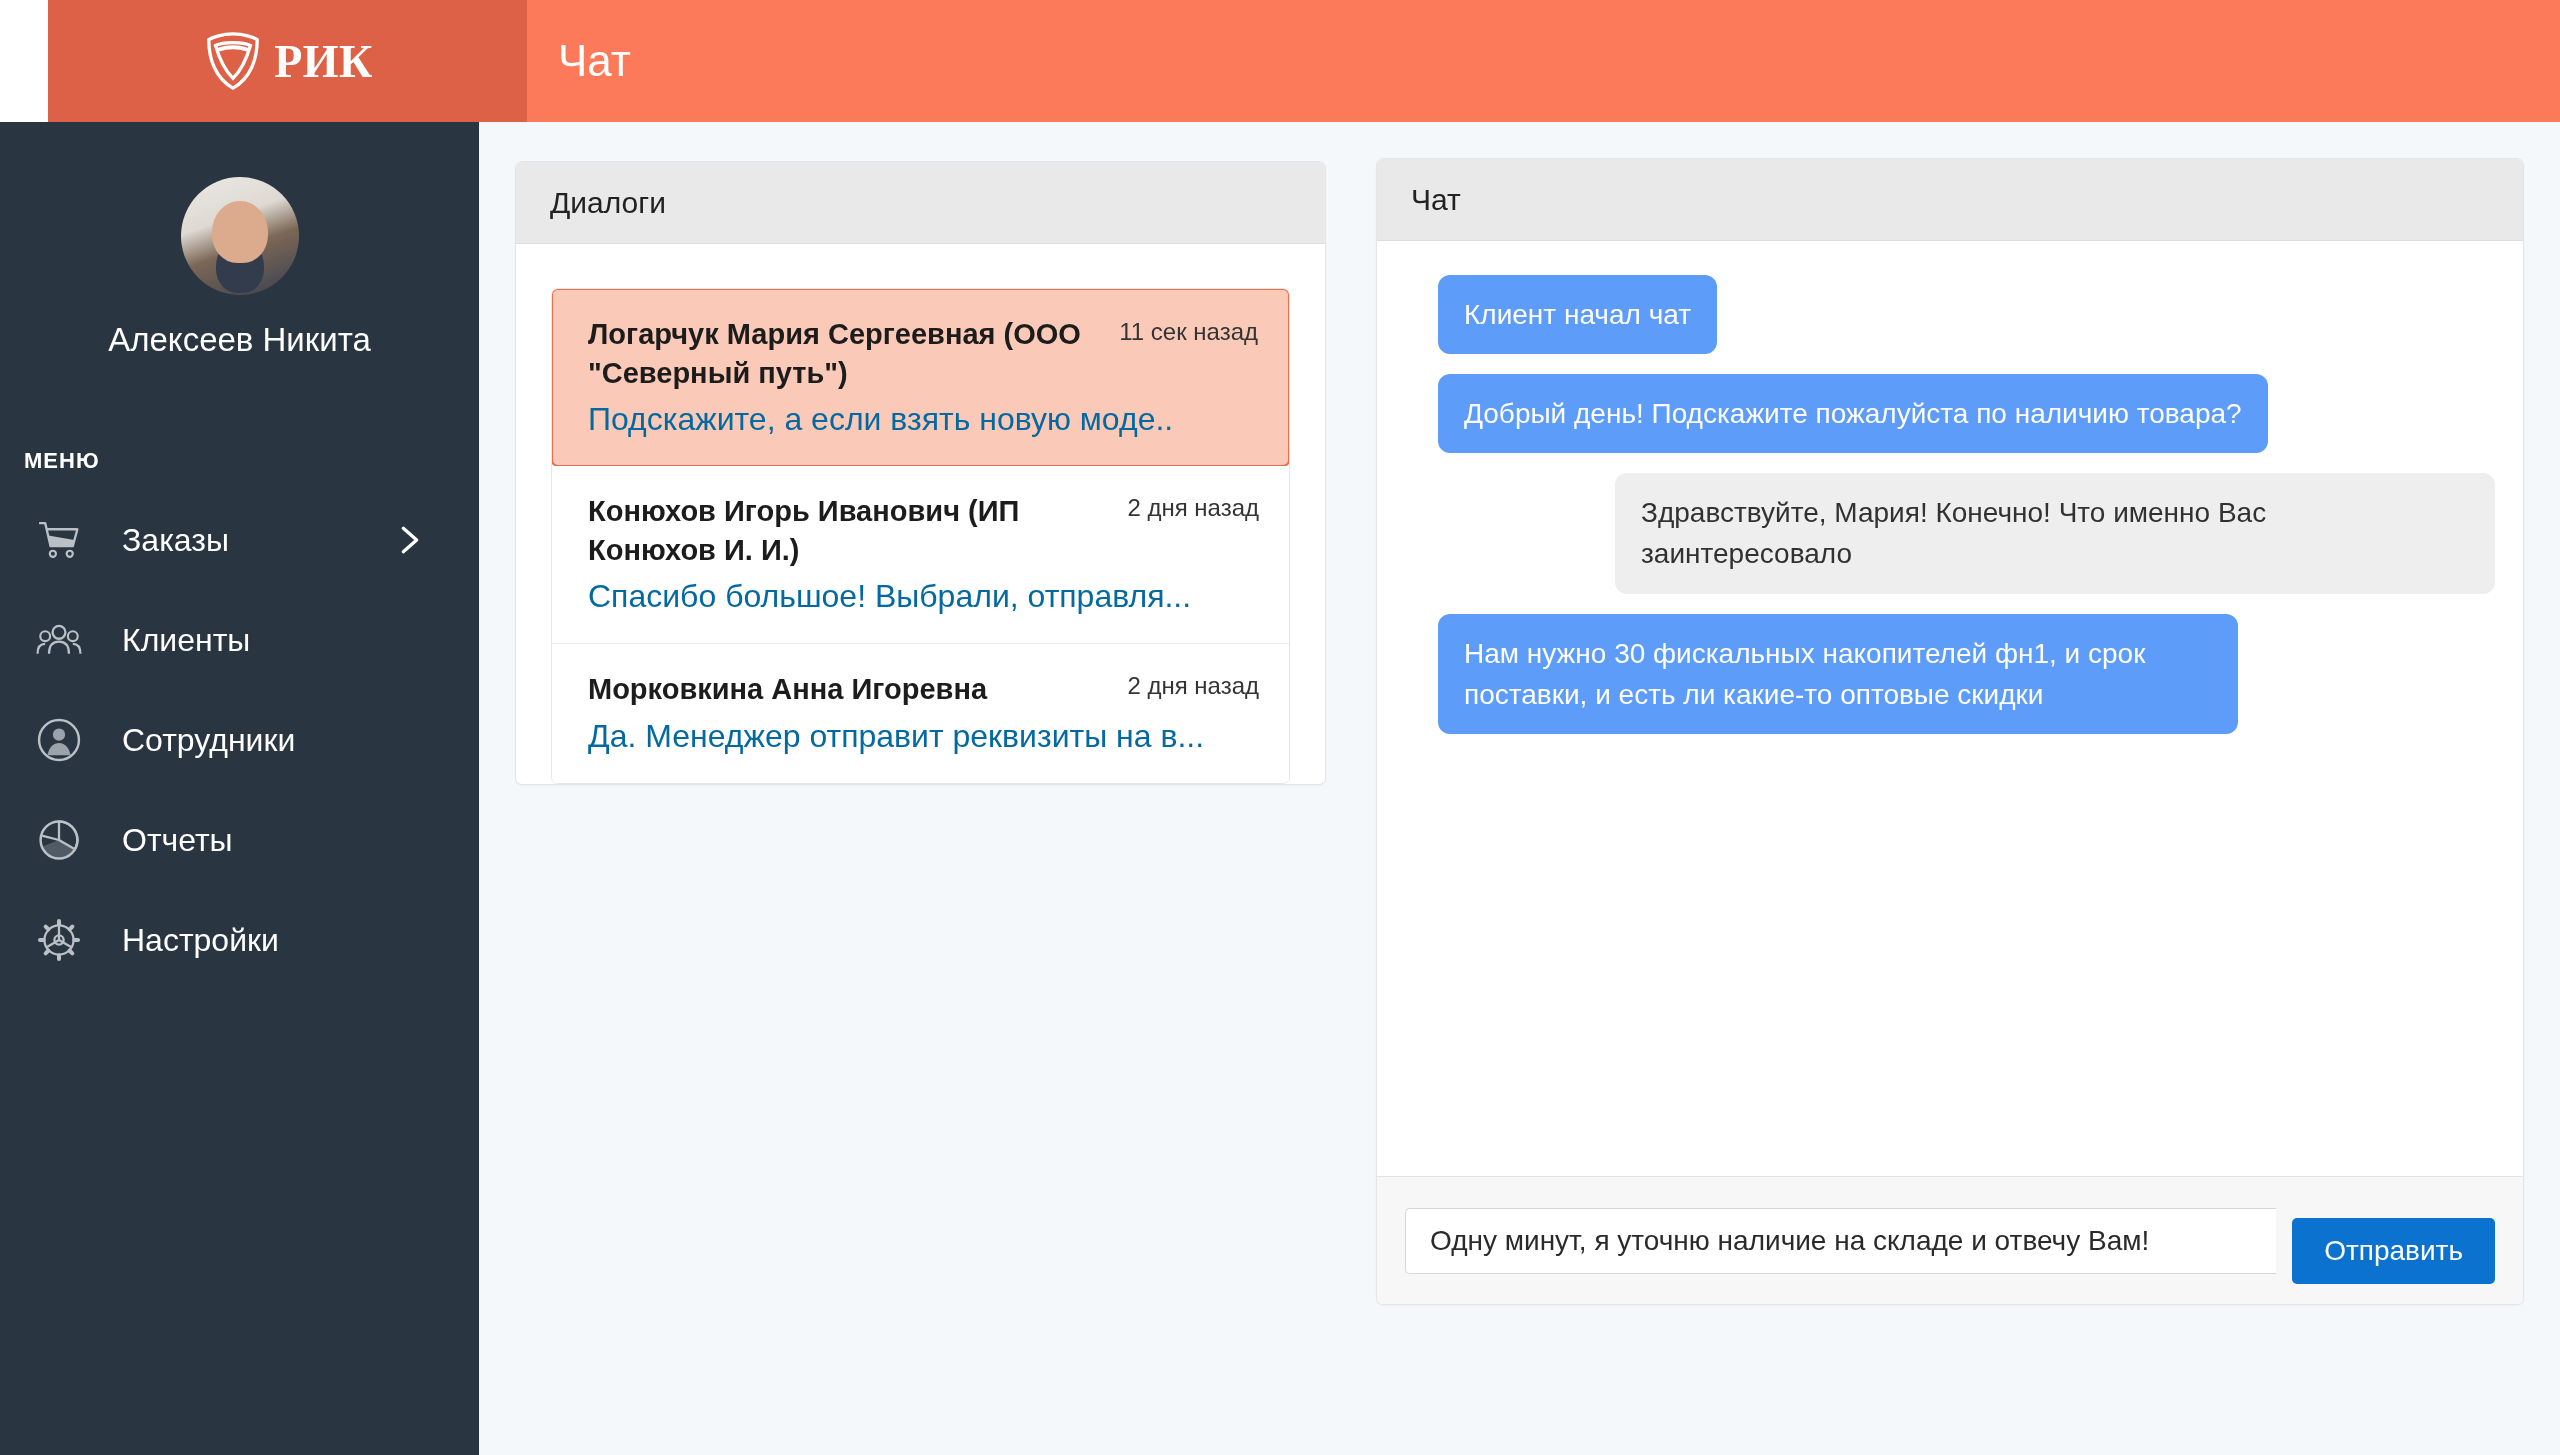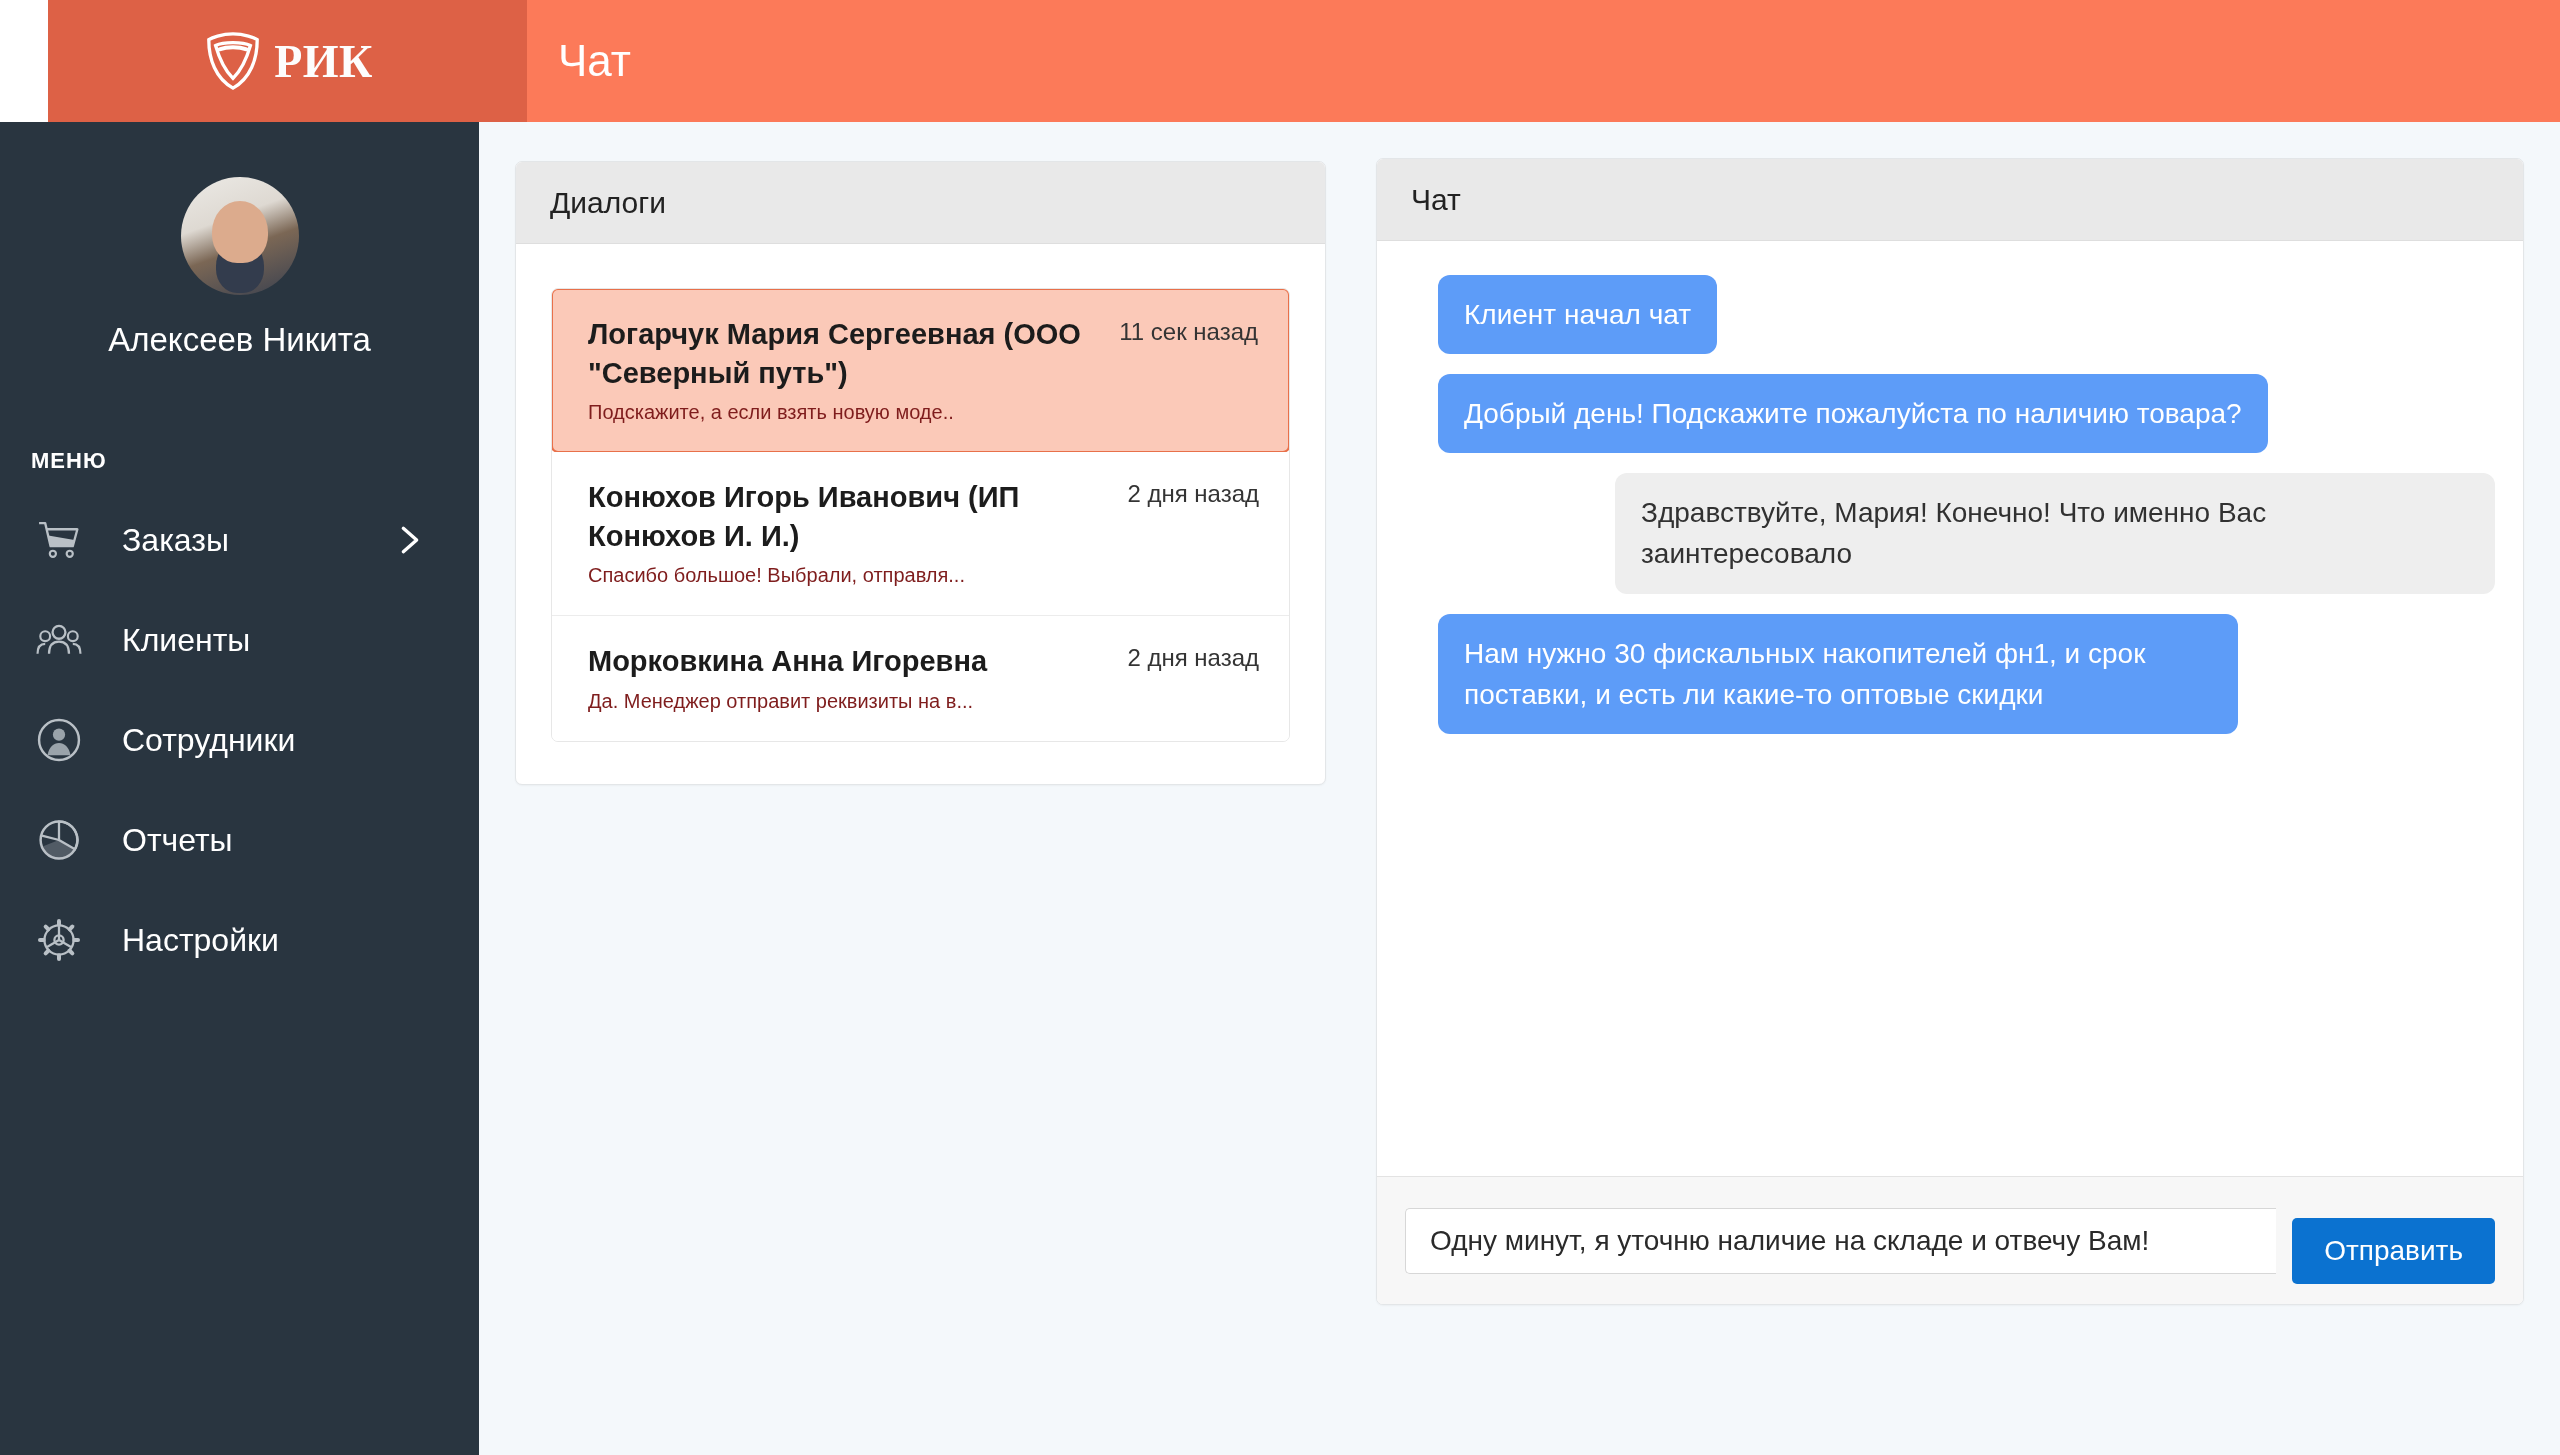--- a/index.html
+++ b/index.html
@@ -71,21 +71,21 @@
     width: 56px; height: 62px; border-radius: 50% 50% 45% 45%;
     background: #dcab8d;
     box-shadow: 0 34px 0 -4px #333c4d;
   }
   .side-name {
     color: #ffffff; font-size: 33px; text-align: center;
     margin-top: 26px; font-weight: 400;
   }
   .menu-label {
     color: #ffffff; font-size: 22px; font-weight: 700;
-    letter-spacing: 1px; margin: 89px 0 0 31px;
+    letter-spacing: 1px; margin: 89px 0 0 24px;
   }
   .menu-list { margin-top: 16px; }
   .menu-item {
     position: relative; height: 100px; display: flex; align-items: center;
     padding-left: 36px; cursor: pointer;
   }
   .menu-icon { width: 46px; height: 46px; flex: 0 0 46px; display: block; }
   .menu-text { color: #ffffff; font-size: 32px; margin-left: 40px; }
   .menu-chev { position: absolute; right: 58px; width: 22px; height: 30px; }
 
@@ -118,21 +118,21 @@
   }
   .dialog-item:last-child { border-bottom: none; }
   .dialog-item.active {
     background: #fbc9b8; border: 2px solid #e8704a; border-radius: 7px;
     margin: -1px; padding: 25px 29px 27px 35px;
   }
   .dialog-name {
     font-size: 29px; font-weight: 700; color: #1c1c1c; line-height: 1.33;
     max-width: 560px;
   }
-  .dialog-preview { font-size: 20px; color: #7f1d1d; margin-top: 9px; }
+  .dialog-preview { font-size: 32px; color: #0369a1; margin-top: 9px; }
   .dialog-time {
     position: absolute; right: 30px; top: 28px;
     font-size: 24px; color: #343434;
   }
 
   
   .chat-panel { left: 897px; top: 36px; width: 1148px; height: 1147px; display: flex; flex-direction: column; }
   .chat-body { flex: 1; padding: 34px 28px 10px 28px; overflow: hidden; }
   .msg-row { display: flex; margin-bottom: 20px; }
   .msg-row.in { justify-content: flex-start; }

